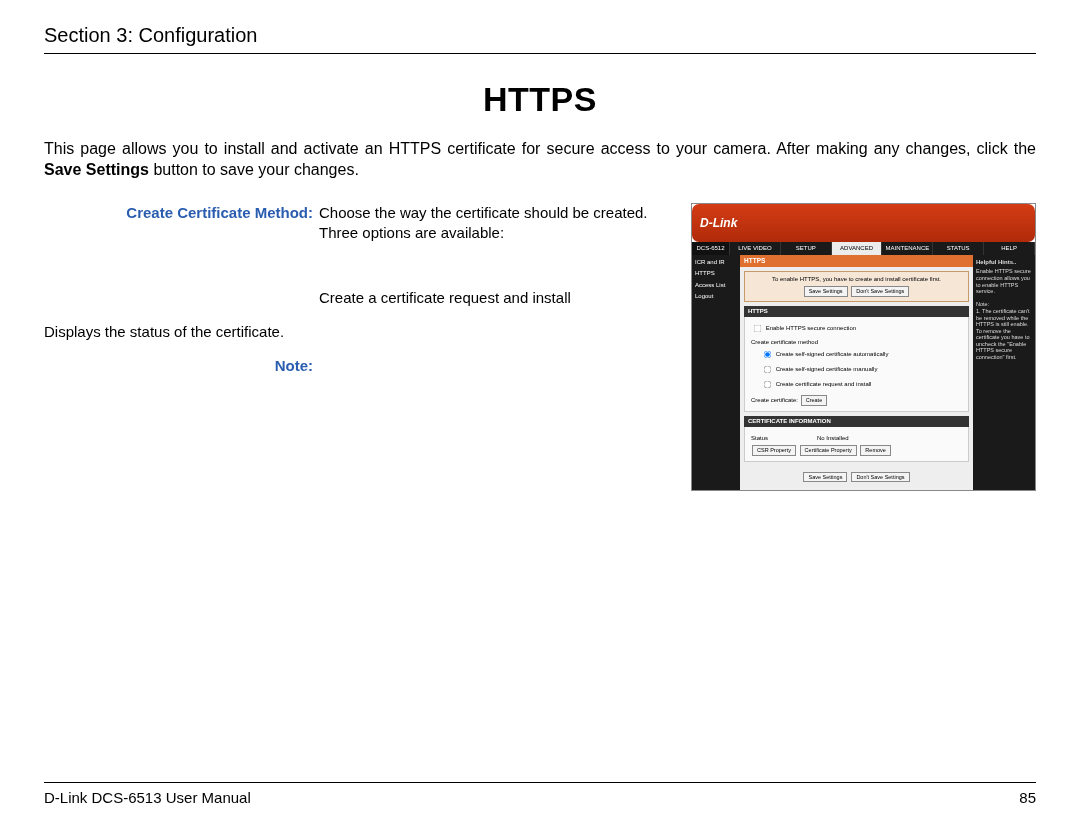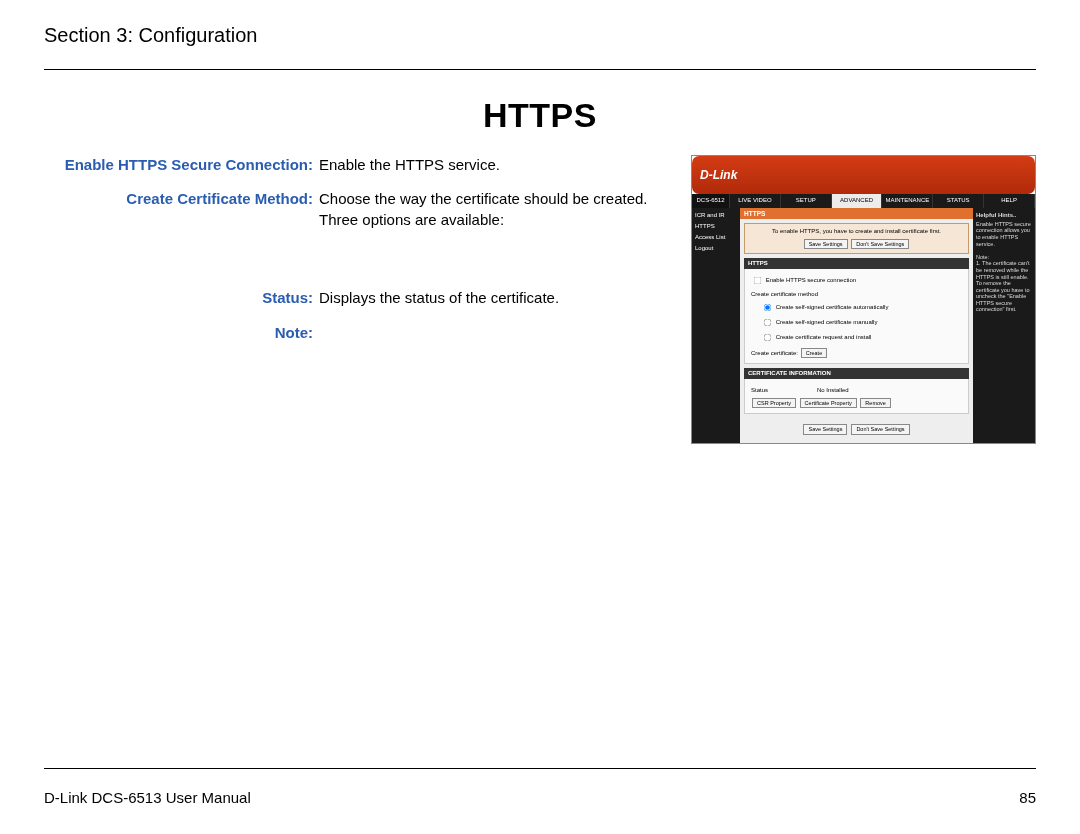--- a/index.html
+++ b/index.html
@@ -1,18 +1,18 @@
 <!DOCTYPE html>
 <html><head>
 <meta charset="utf-8">
 <style>
   * { box-sizing: border-box; margin: 0; padding: 0; }
   html, body { width: 1080px; height: 834px; font-family: "Segoe UI", "Myriad Pro", Arial, sans-serif; color: #000; background: #fff; }
   .page { position: relative; width: 1080px; height: 834px; padding: 24px 44px 28px 44px; }
-  .header-line { border-bottom: 1.5px solid #000; padding-bottom: 22px; margin-bottom: 24px; }
+  .header-line { border-bottom: 1.5px solid #000; padding-bottom: 6px; margin-bottom: 24px; }
   .section-title { font-size: 20px; font-weight: 400; }
   .page-title { text-align: center; font-size: 34px; font-weight: 700; margin: 26px 0 20px; letter-spacing: 0.5px; }
   .intro { font-size: 16px; line-height: 1.3; margin-bottom: 22px; text-align: justify; }
   .intro b { font-weight: 700; }
   .content-row { display: flex; gap: 24px; }
   .defs { flex: 1 1 auto; }
   .def { display: flex; margin-bottom: 14px; }
   .def-label { width: 275px; text-align: right; color: #2a5db0; font-weight: 700; font-size: 15px; padding-right: 6px; flex: 0 0 275px; line-height: 1.35; }
   .def-body { flex: 1 1 auto; font-size: 15px; line-height: 1.35; }
   .def-body p { margin-bottom: 4px; }
@@ -38,57 +38,54 @@
   .section-block { margin: 4px; }
   .dark-bar { background: #333; color: #fff; font-size: 6px; font-weight: 700; padding: 2px 4px; text-transform: uppercase; }
   .section-body { background: #fafafa; border: 1px solid #ccc; border-top: none; padding: 5px 6px; font-size: 6px; }
   .radio-line { margin: 2px 0 2px 10px; }
   .radio-line input { transform: scale(0.6); vertical-align: middle; }
   .chk-line input { transform: scale(0.6); vertical-align: middle; }
   .create-line { margin-top: 4px; }
   .cert-row { display: flex; gap: 14px; margin: 3px 0; }
   .cert-row .k { width: 52px; }
   .btn-row { text-align: center; padding: 6px 0 8px; }
-  .footer { position: absolute; left: 44px; right: 44px; bottom: 28px; border-top: 1.5px solid #000; padding-top: 20px; display: flex; justify-content: space-between; font-size: 15px; }
+  .footer { position: absolute; left: 44px; right: 44px; bottom: 28px; border-top: 1.5px solid #000; padding-top: 6px; display: flex; justify-content: space-between; font-size: 15px; }
   .shelp b { font-weight: 700; display:block; margin-bottom:2px; font-size:6px;}
 </style>
 </head>
 <body>
 
 <div class="page">
   <div class="header-line">
     <div class="section-title">Section 3: Configuration</div>
   </div>
 
   <h1 class="page-title">HTTPS</h1>
 
+  <p class="intro">
+    <span>This page allows you to install and activate an HTTPS certificate for secure access to your camera. After making any changes, click the </span><b>Save Settings</b><span> button to save your changes.</span>
+  </p>
 
   <div class="content-row">
     <div class="defs">
 
-      <div class="def">
-        <div class="def-label">Enable HTTPS Secure Connection:</div>
-        <div class="def-body">
-            <p>Enable the HTTPS service.</p>
-          </div>
-      </div>
 
       <div class="def">
         <div class="def-label">Create Certificate Method:</div>
         <div class="def-body">
           <p>Choose the way the certificate should be created. Three options are available:</p>
           <p>
             <br>
             <br>
+            <span>Create a certificate request and install</span>
           </p>
         </div>
       </div>
 
       <div class="def">
-        <div class="def-label">Status:</div>
         <div class="def-body">
             <p>Displays the status of the certificate.</p>
           </div>
       </div>
 
       <div class="def">
         <div class="def-label">Note:</div>
       </div>
 
     </div>

